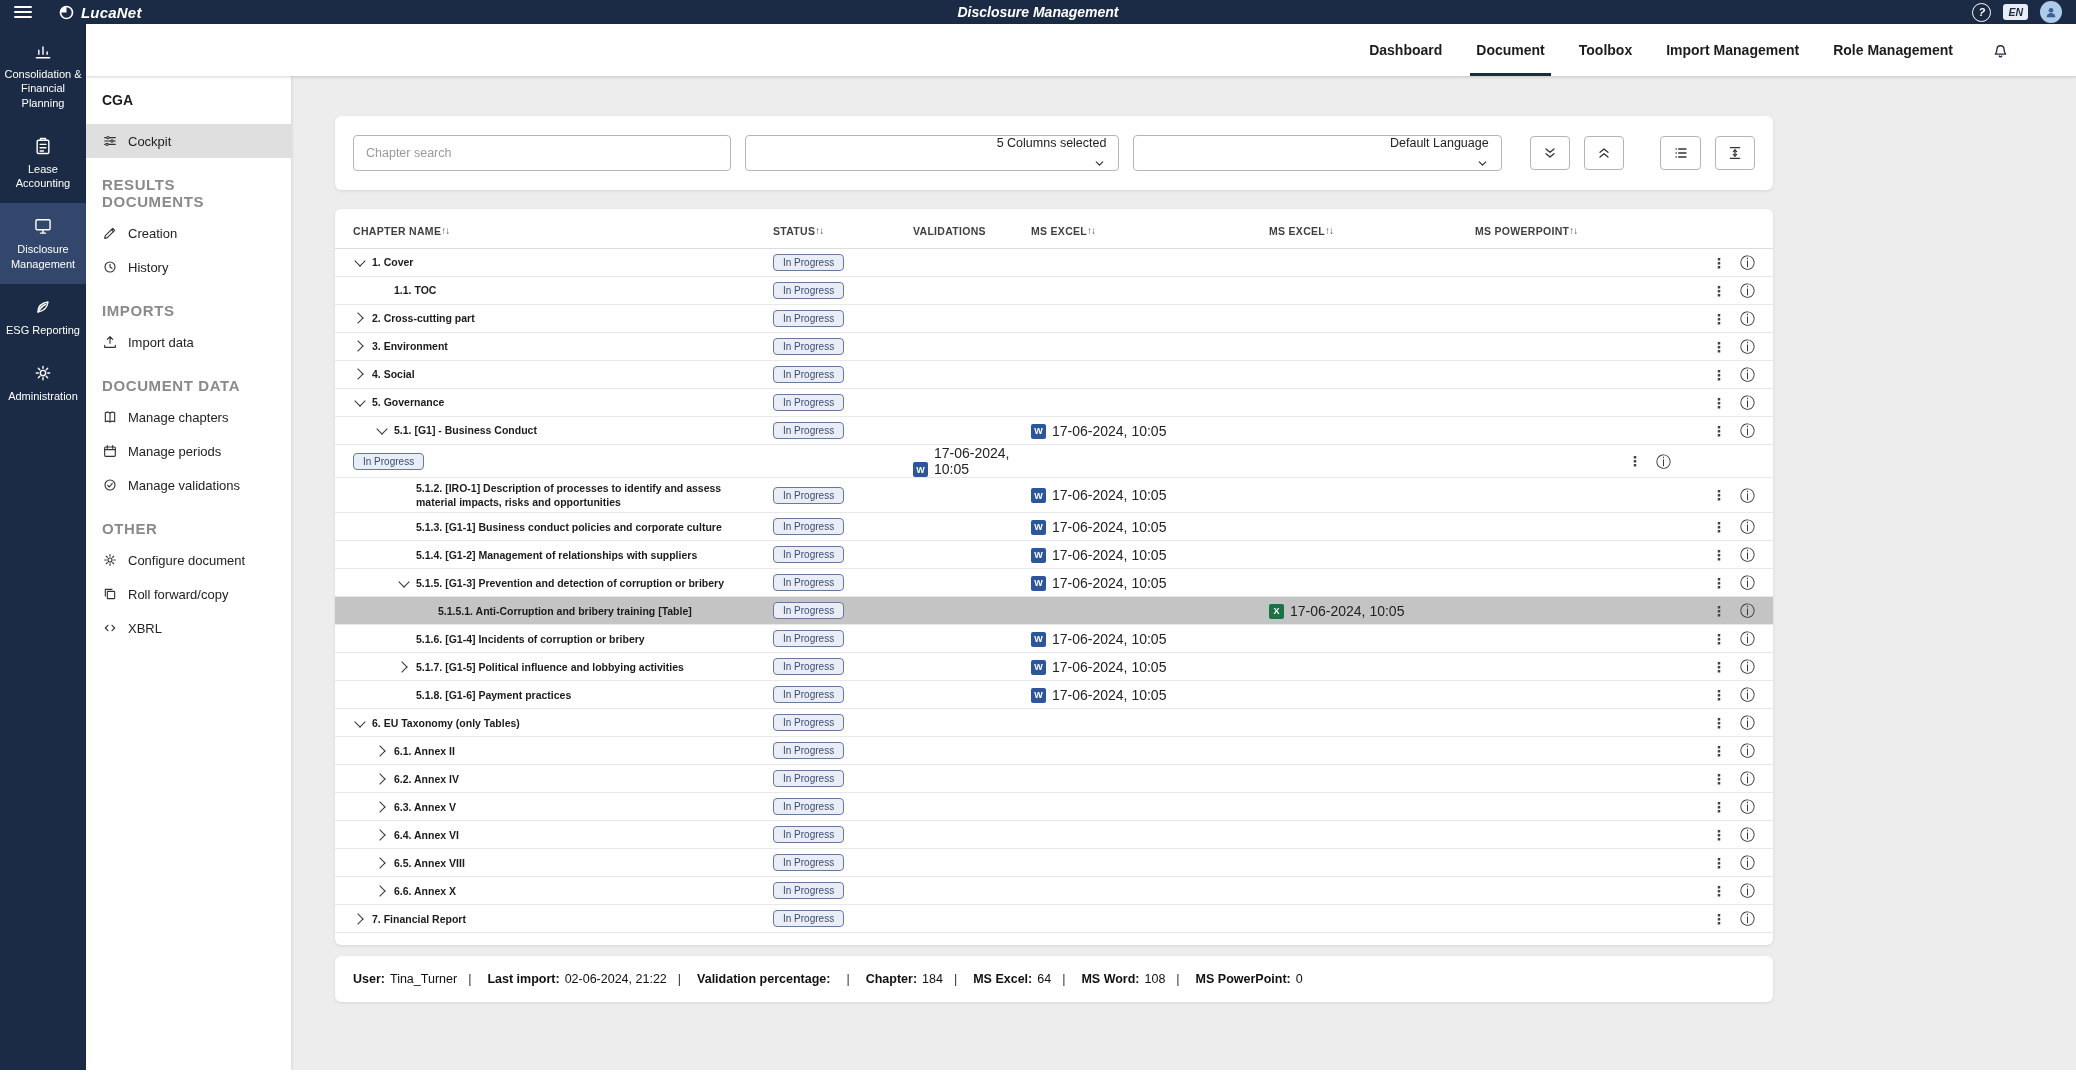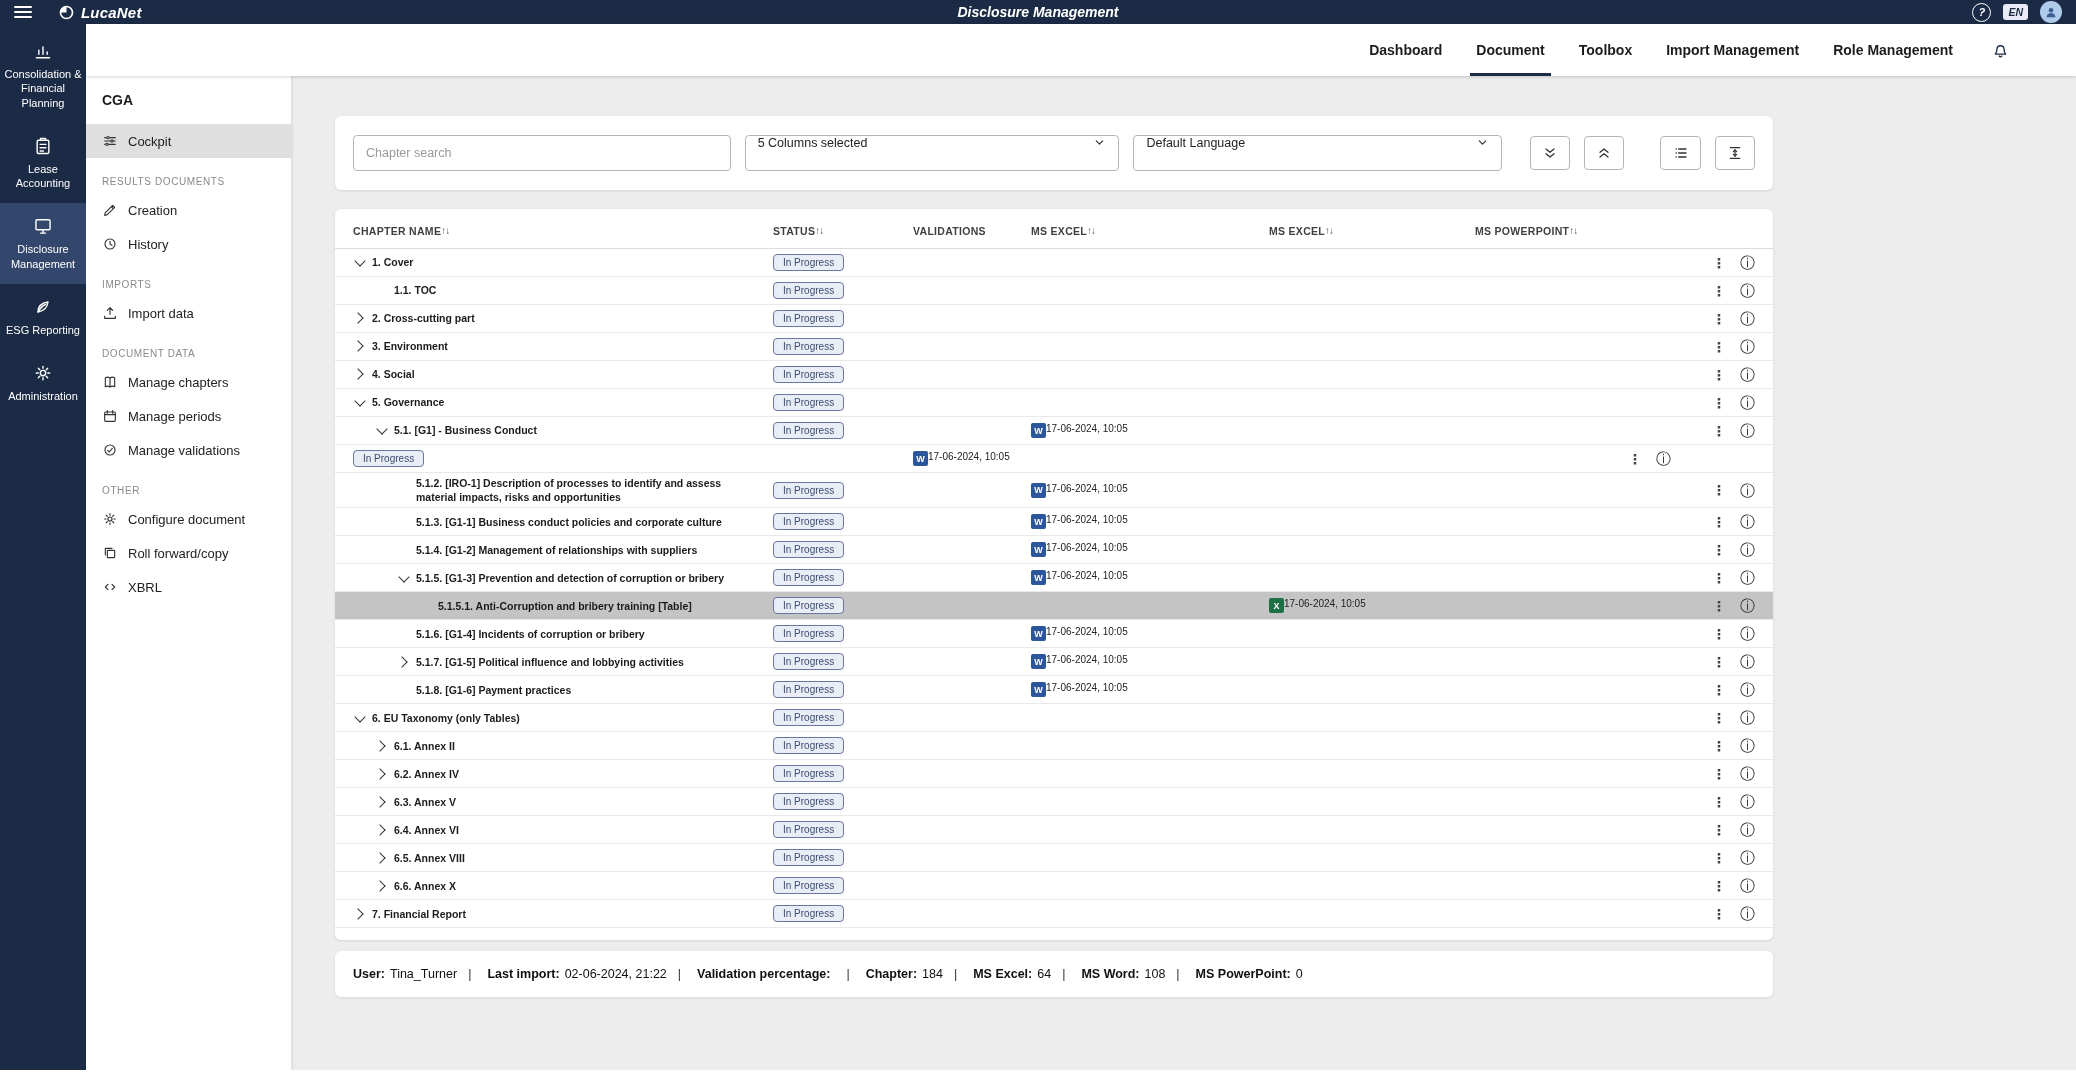--- a/index.html
+++ b/index.html
@@ -30,30 +30,30 @@
   .tab { font-size:14px; font-weight:600; color:#1c1c1c; height:52px; display:flex; align-items:center; position:relative; cursor:pointer; white-space:nowrap; }
   .tab.active::after { content:""; position:absolute; left:-6px; right:-6px; bottom:0; height:3px; background:#1c2b45; }
   .bell-btn { cursor:pointer; display:flex; align-items:center; margin-left:4px; color:#1c2b45; }
 
   .content-row { flex:1; display:flex; min-height:0; }
   .sidebar { width:205px; background:#fff; flex:0 0 auto; padding-top:16px; box-shadow:1px 0 3px rgba(0,0,0,.10); position:relative; z-index:2; }
   .sidebar-title { font-size:14px; font-weight:700; padding:0 16px; margin-bottom:16px; }
   .side-item { display:flex; align-items:center; gap:10px; height:34px; padding:0 16px; font-size:13px; color:#222; cursor:pointer; }
   .side-item svg { color:#333; flex:0 0 auto; }
   .side-item.active { background:#dfdfdf; font-weight:400; }
-  .side-section { font-size:10px; font-weight:400; color:#8a8a8a; letter-spacing:.6px; padding:18px 16px 6px; }
+  .side-section { font-size:15px; font-weight:700; color:#8a8a8a; letter-spacing:.6px; padding:18px 16px 6px; }
 
   .main { flex:1; min-width:0; background:#ededed; padding:40px 0 0 44px; overflow:hidden; }
   .card { width:1438px; background:#fff; border-radius:6px; box-shadow:0 1px 3px rgba(0,0,0,.10); }
 
   
   .toolbar-card { height:74px; display:flex; align-items:center; padding:0 18px; gap:14px; }
   .search-input { width:400px; height:36px; border:1px solid #b5b5b5; border-radius:4px; padding:0 12px; font-size:12.5px; font-family:inherit; color:#222; outline:none; background:#fff; }
   .search-input::placeholder { color:#9a9a9a; }
-  .select { height:36px; border:1px solid #b5b5b5; border-radius:4px; display:flex; align-items:flex-start; justify-content:space-between; padding:0 12px; font-size:12.5px; color:#222; cursor:pointer; background:#fff; }
+  .select { height:36px; border:1px solid #b5b5b5; border-radius:4px; display:flex; align-items:flex-end; justify-content:space-between; padding:0 12px; font-size:12.5px; color:#222; cursor:pointer; background:#fff;flex-direction:column; }
   .select.columns { width:397px; }
   .select.language { width:390px; }
   .tb-spacer { flex:1; }
   .icon-btn { width:42px; height:34px; border:1px solid #b5b5b5; border-radius:4px; background:#fff; display:flex; align-items:center; justify-content:center; cursor:pointer; color:#333; }
   .btn-gap { width:8px; flex:0 0 auto; }
 
   
   .table-card { margin-top:19px; padding:4px 0 12px; }
   .tgrid { display:grid; grid-template-columns:420px 140px 118px 238px 206px 1fr 84px; align-items:center; padding:0 18px; }
   .thead { height:36px; border-bottom:1px solid #dcdcdc; font-size:10.5px; font-weight:700; color:#3f3f3f; letter-spacing:.3px; }
@@ -63,21 +63,21 @@
 
   .trow { min-height:28px; border-bottom:1px solid #e8e8e8; font-size:10.5px; cursor:default; }
   .trow.selected { background:#c4c4c4; }
   .cell-name { display:flex; align-items:center; gap:5px; font-weight:700; color:#1b1b1b; padding-right:16px; line-height:1.35; padding-top:3px; padding-bottom:3px; }
   .chev { width:14px; height:14px; flex:0 0 14px; position:relative; cursor:pointer; }
   .chev::before { content:""; position:absolute; width:7px; height:7px; border-right:1.6px solid #333; border-bottom:1.6px solid #333; }
   .chev.down::before { transform:rotate(45deg); top:2px; left:3px; }
   .chev.right::before { transform:rotate(-45deg); top:3px; left:1px; }
   .chev.none { visibility:hidden; }
   .pill { display:inline-block; padding:2px 9px; border:1px solid #68789e; border-radius:4px; background:#e9edf5; color:#3c4c72; font-size:10px; white-space:nowrap; }
-  .cell-doc { display:flex; align-items:flex-start; font-size:10px; color:#222; }
+  .cell-doc { display:flex; align-items:flex-end; gap:6px; font-size:14px; color:#222; }
   .doc-icon { width:15px; height:15px; border-radius:2px; color:#fff; font-size:9px; font-weight:700; display:flex; align-items:center; justify-content:center; flex:0 0 15px; }
   .doc-icon.word { background:#2b579a; }
   .doc-icon.word::before { content:"W"; }
   .doc-icon.excel { background:#1e7145; }
   .doc-icon.excel::before { content:"X"; }
   .cell-actions { display:flex; align-items:center; justify-content:flex-end; gap:14px; }
   .kebab { font-size:14px; font-weight:700; color:#444; cursor:pointer; line-height:1; }
   .kebab::before { content:"⋮"; }
   .info { font-size:15px; color:#333; cursor:pointer; line-height:1; }
   .info::before { content:"ⓘ"; }

